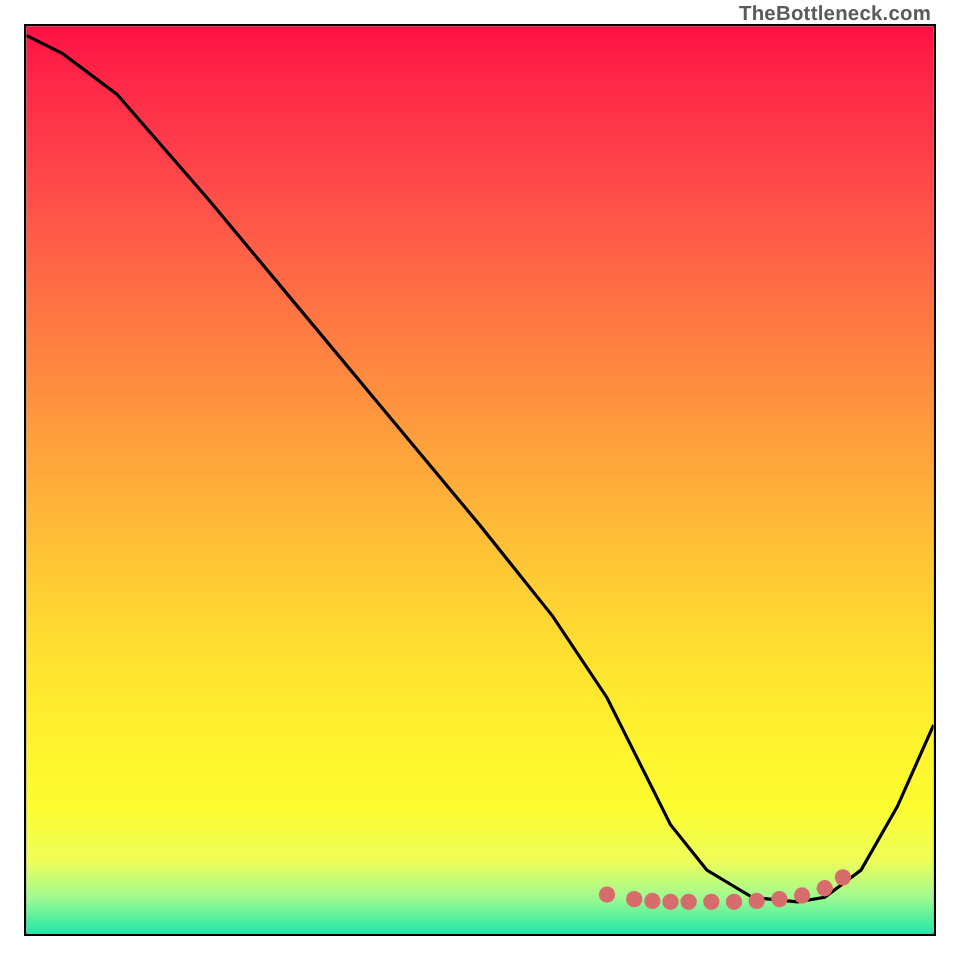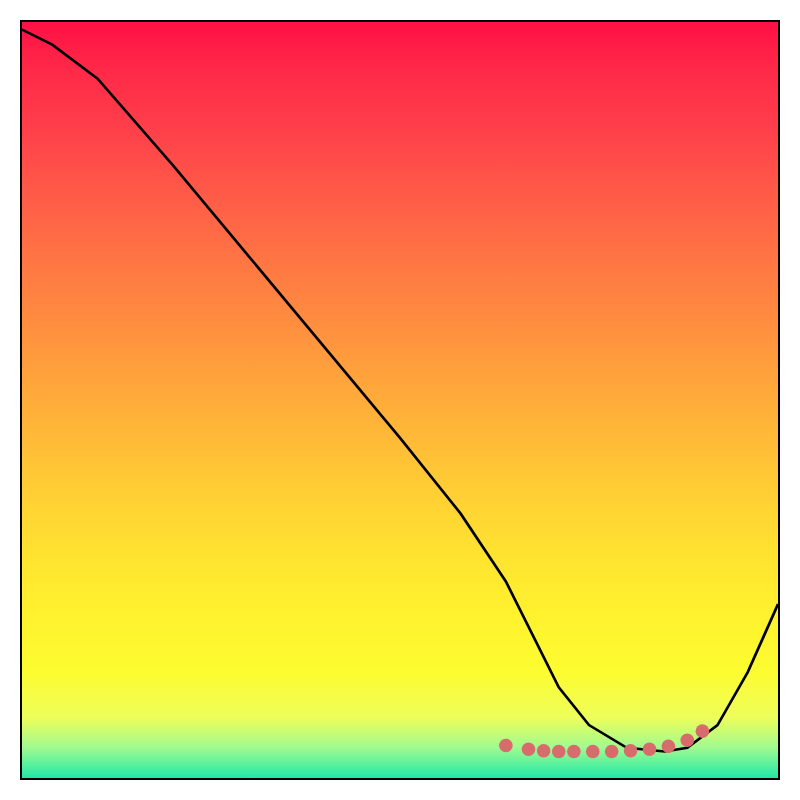--- a/index.html
+++ b/index.html
@@ -23,20 +23,21 @@
  #a0fa90 96%,
  #20e8a8 100%)}
 .watermark{position:absolute;top:2px;right:24px;color:#5a5a5a;font-weight:bold;font-size:17px;font-family:Verdana,Arial,sans-serif;z-index:3;letter-spacing:0.2px}
 svg.curve{position:absolute;inset:0;width:100%;height:100%;z-index:2}
 .dot{fill:#d86b6b;stroke:none}
 </style>
 </head>
 <body>
 
 <div class="outer">
+  <div class="watermark">TheBottleneck.com</div>
   <div class="plot">
     <div class="gradient"></div>
     <svg class="curve" viewBox="0 0 100 100" preserveAspectRatio="none">
       <path id="curve-path" fill="none" stroke="#000" stroke-width="0.35" d="M0.00 1.00 L4.00 3.00 L10.00 7.50 L20.00 19.00 L30.00 31.00 L40.00 43.00 L50.00 55.00 L58.00 65.00 L64.00 74.00 L68.00 82.00 L71.00 88.00 L75.00 93.00 L80.00 96.00 L85.00 96.50 L88.00 96.00 L92.00 93.00 L96.00 86.00 L100.00 77.00"></path>
       <g id="markers-group">
           <circle cx="64" cy="95.7" r="0.9" class="dot"></circle>
           <circle cx="67" cy="96.2" r="0.9" class="dot"></circle>
           <circle cx="69" cy="96.4" r="0.9" class="dot"></circle>
           <circle cx="71" cy="96.5" r="0.9" class="dot"></circle>
           <circle cx="73" cy="96.5" r="0.9" class="dot"></circle>

